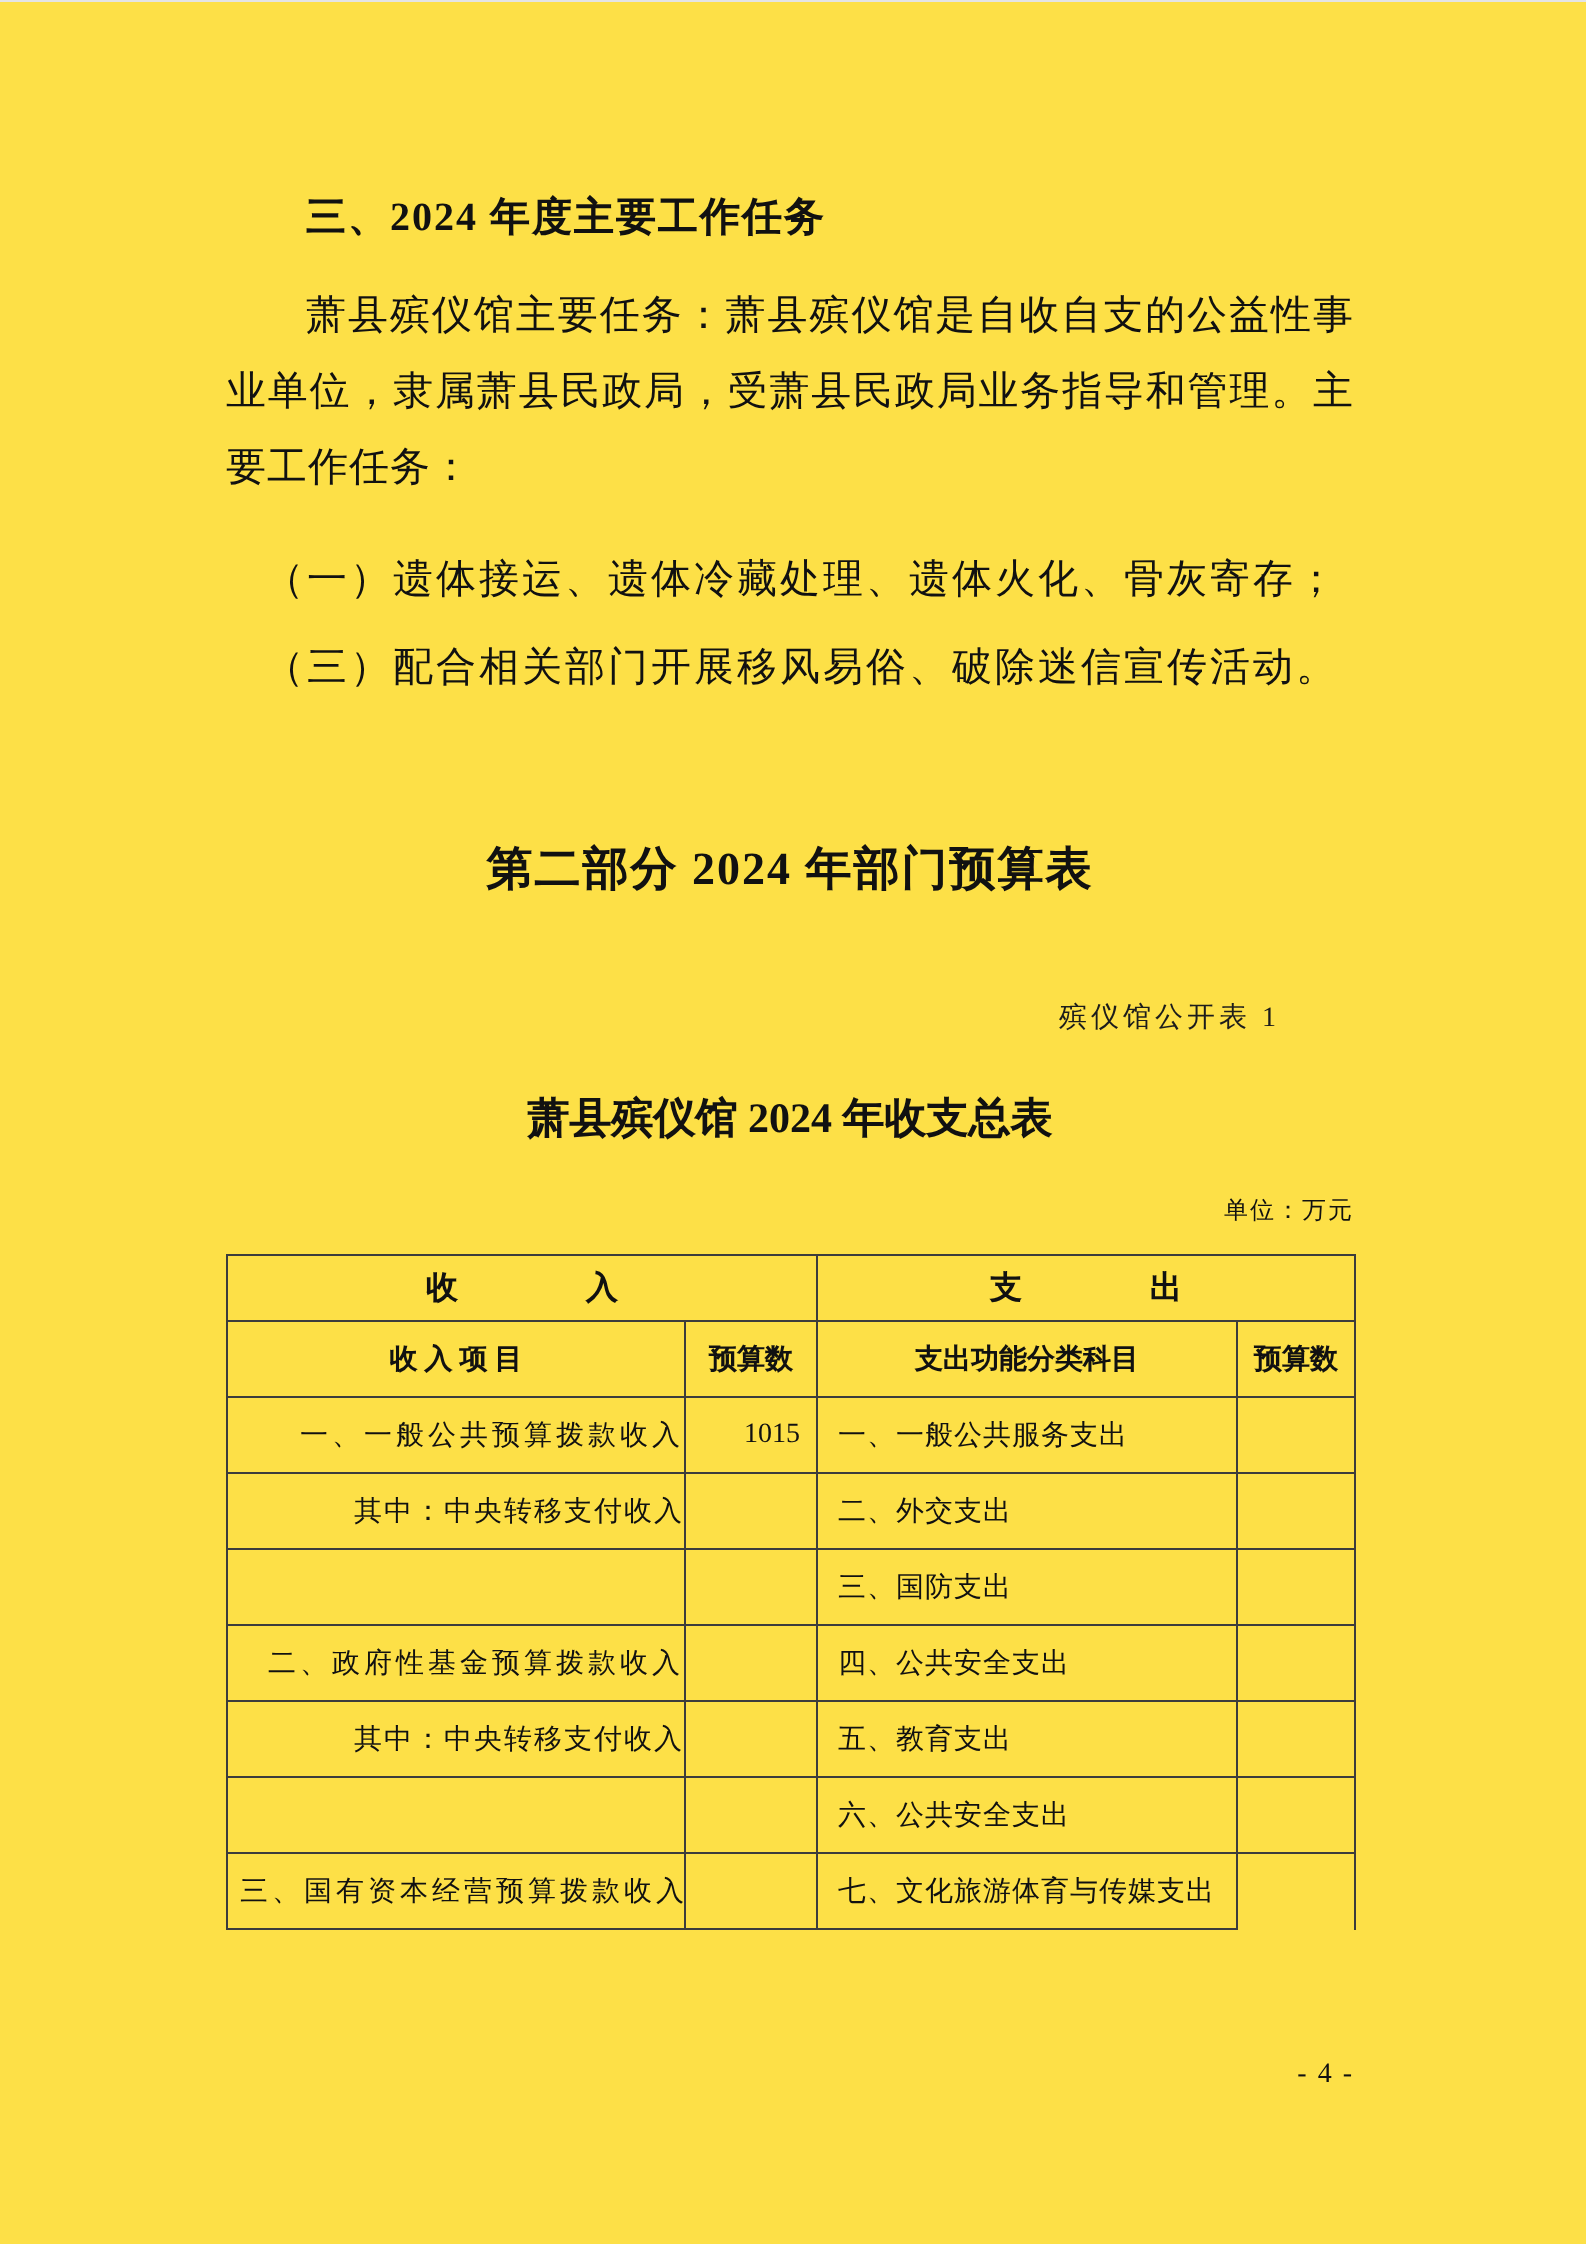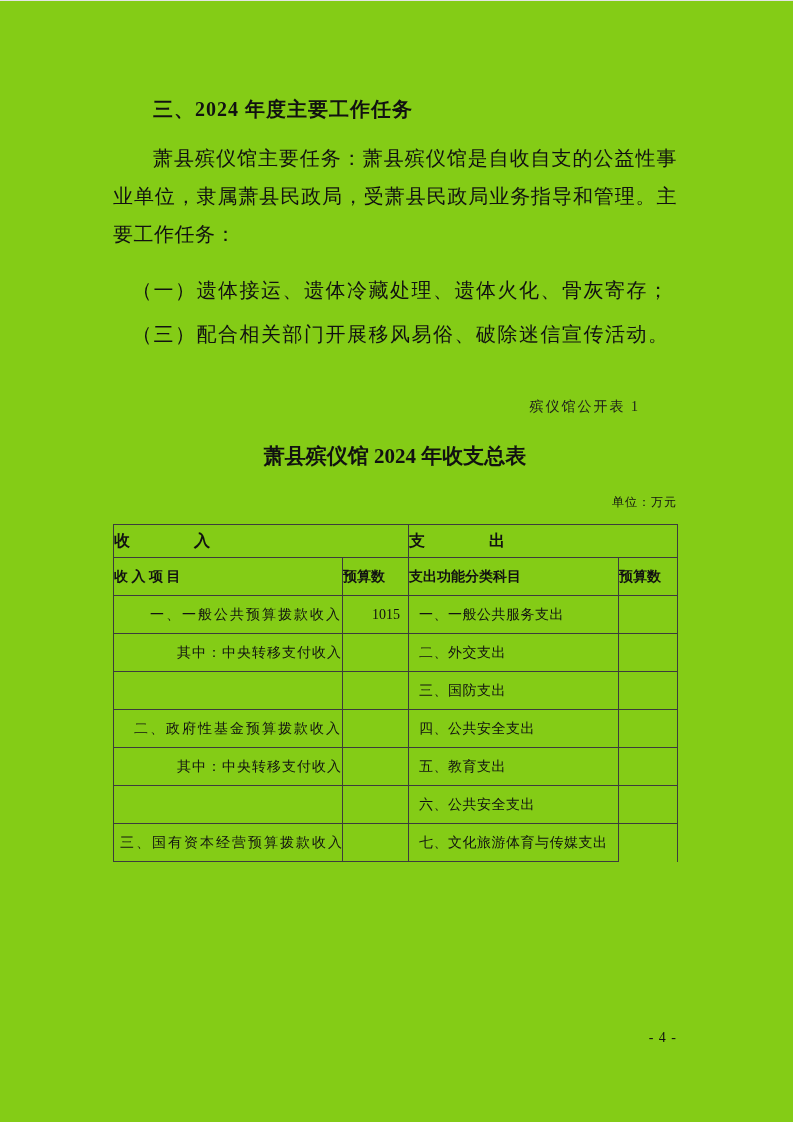--- a/index.html
+++ b/index.html
@@ -2,21 +2,21 @@
 <html><head>
 <meta charset="utf-8">
 <style>
   html, body { margin: 0; padding: 0; background: #ffffff; }
   .page {
     position: relative;
     width: 793px;
     height: 1122px;
     box-sizing: border-box;
     padding: 0 116px 0 113px;
-    background: #84cc16;
+    background: #fde047;
     color: #111111;
     font-family: "Liberation Serif", "DejaVu Serif", serif;
     overflow: hidden;
     border-top: 1px solid #e4e4e4;
   }
   .tasks-heading {
     margin: 0;
     padding-top: 95px;
     font-size: 20px;
     line-height: 27px;
@@ -81,20 +81,21 @@
     font-size: 14px;
     vertical-align: middle;
     overflow: hidden;
     white-space: nowrap;
   }
   .budget-table tr { height: 38px; }
   .budget-table tr.hrow1 { height: 33px; }
   .budget-table tr.hrow1 td,
   .budget-table tr.hrow2 td {
     font-weight: bold;
+    text-align: center;
   }
   .budget-table tr.hrow1 td { font-size: 16px; }
   .budget-table td.ci { text-align: right; padding-left: 6px; letter-spacing: 2px; }
   .budget-table td.ci.indent { padding-left: 54px; letter-spacing: 1px; }
   .budget-table td.cb { text-align: right; padding-right: 8px; }
   .budget-table td.ce { text-align: left; padding-left: 10px; letter-spacing: 0.5px; }
   .budget-table tr.lastrow td.cut { border-bottom: none; }
   .page-number {
     position: absolute;
     top: 1028px;
@@ -109,20 +110,21 @@
 
 <div class="page">
 
   <div class="tasks-heading">三、2024 年度主要工作任务</div>
 
   <p class="intro">萧县殡仪馆主要任务：萧县殡仪馆是自收自支的公益性事业单位，隶属萧县民政局，受萧县民政局业务指导和管理。主要工作任务：</p>
 
   <p class="task-item first">（一）遗体接运、遗体冷藏处理、遗体火化、骨灰寄存；</p>
   <p class="task-item">（三）配合相关部门开展移风易俗、破除迷信宣传活动。</p>
 
+  <div class="part2-heading">第二部分 2024 年部门预算表</div>
 
   <div class="table-note">殡仪馆公开表 1</div>
 
   <div class="table-title">萧县殡仪馆 2024 年收支总表</div>
 
   <div class="unit-note">单位：万元</div>
 
   <table class="budget-table">
     <colgroup>
       <col style="width:229px">

